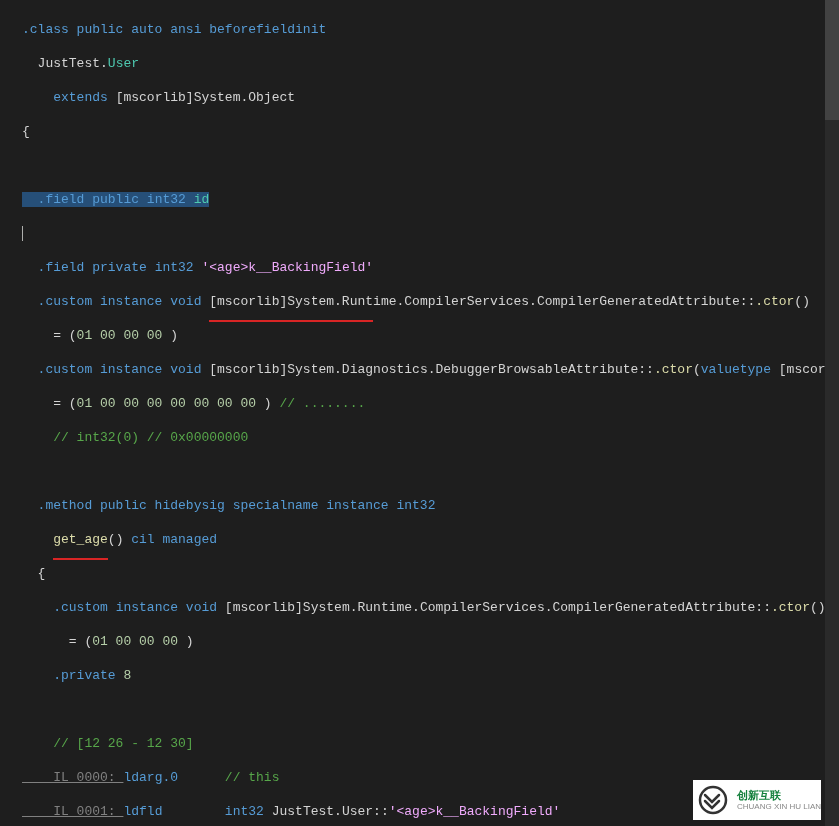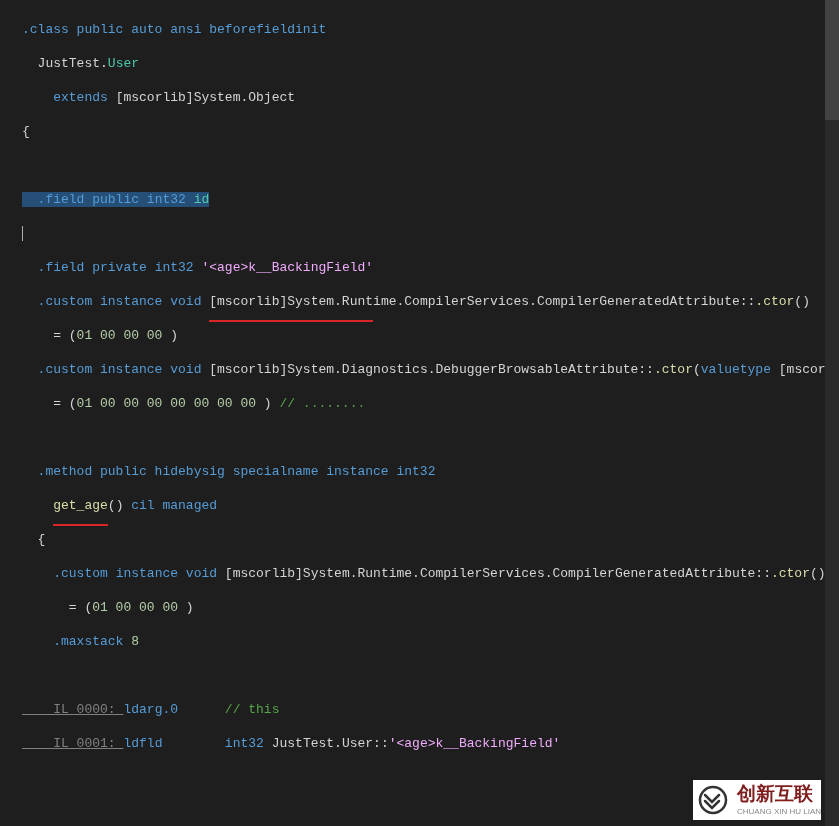--- a/index.html
+++ b/index.html
@@ -79,23 +79,23 @@
       height: 40px;
       display: flex;
       align-items: center;
       justify-content: center;
     }
     .logo-text {
       padding-left: 4px;
       line-height: 1.3;
     }
     .logo-text .cn {
-      font-size: 19px;
+      font-size: 11px;
       font-weight: bold;
-      color: #7f1d1d;
+      color: #15803d;
     }
     .cursor {
       display: inline-block;
       width: 1px;
       height: 15px;
       background: #aeafad;
       vertical-align: text-bottom;
     }
   </style>
 </head>
@@ -107,28 +107,30 @@
 <span class="line">    <span class="kw-blue">extends</span> <span class="white">[mscorlib]System.Object</span></span>
 <span class="line"><span class="white">{</span></span>
 <span class="line"></span>
 <span class="line"><span class="selection"><span class="kw-blue">  .field </span><span class="kw-blue">public </span><span class="kw-blue">int32 </span><span class="kw-teal">id</span></span></span>
 <span class="line"><span class="cursor"></span></span>
 <span class="line"><span class="kw-blue">  .field </span><span class="kw-blue">private </span><span class="kw-blue">int32 </span><span class="str">'&lt;age&gt;k__BackingField'</span></span>
 <span class="line"><span class="kw-blue">  .custom </span><span class="kw-blue">instance </span><span class="kw-blue">void </span><span class="white"><span class="underline-red">[mscorlib]System.Runt</span>ime.CompilerServices.CompilerGeneratedAttribute::</span><span class="kw-yellow">.ctor</span><span class="white">()</span></span>
 <span class="line"><span class="white">    = (</span><span class="num">01 00 00 00 </span><span class="white">)</span></span>
 <span class="line"><span class="kw-blue">  .custom </span><span class="kw-blue">instance </span><span class="kw-blue">void </span><span class="white">[mscorlib]System.Diagnostics.DebuggerBrowsableAttribute::</span><span class="kw-yellow">.ctor</span><span class="white">(</span><span class="kw-blue">valuetype </span><span class="white">[mscorlib]Sy</span></span>
 <span class="line"><span class="white">    = (</span><span class="num">01 00 00 00 00 00 00 00 </span><span class="white">) </span><span class="comment">// ........</span></span>
+<span class="line"><span class="comment">    // int32(0) // 0x00000000</span></span>
 <span class="line"></span>
 <span class="line"><span class="kw-blue">  .method </span><span class="kw-blue">public hidebysig specialname instance </span><span class="kw-blue">int32</span></span>
 <span class="line"><span>    </span><span class="kw-yellow underline-red">get_age</span><span class="white">() </span><span class="kw-blue">cil managed</span></span>
 <span class="line"><span class="white">  {</span></span>
 <span class="line"><span class="kw-blue">    .custom </span><span class="kw-blue">instance </span><span class="kw-blue">void </span><span class="white">[mscorlib]System.Runtime.CompilerServices.CompilerGeneratedAttribute::</span><span class="kw-yellow">.ctor</span><span class="white">()</span></span>
 <span class="line"><span class="white">      = (</span><span class="num">01 00 00 00 </span><span class="white">)</span></span>
-<span class="line"><span class="kw-blue">    .maxstack </span><span class="num">8</span></span>
+<span class="line"><span class="kw-blue">    .private </span><span class="num">8</span></span>
 <span class="line"></span>
+<span class="line"><span class="comment">    // [12 26 - 12 30]</span></span>
 <span class="line"><span class="lbl">    IL_0000: </span><span class="kw-blue">ldarg.0</span>      <span class="comment">// this</span></span>
 <span class="line"><span class="lbl">    IL_0001: </span><span class="kw-blue">ldfld</span>        <span class="kw-blue">int32 </span><span class="white">JustTest.User::</span><span class="str">'&lt;age&gt;k__BackingField'</span></span>
 
 
 
 
 
 
 
 

